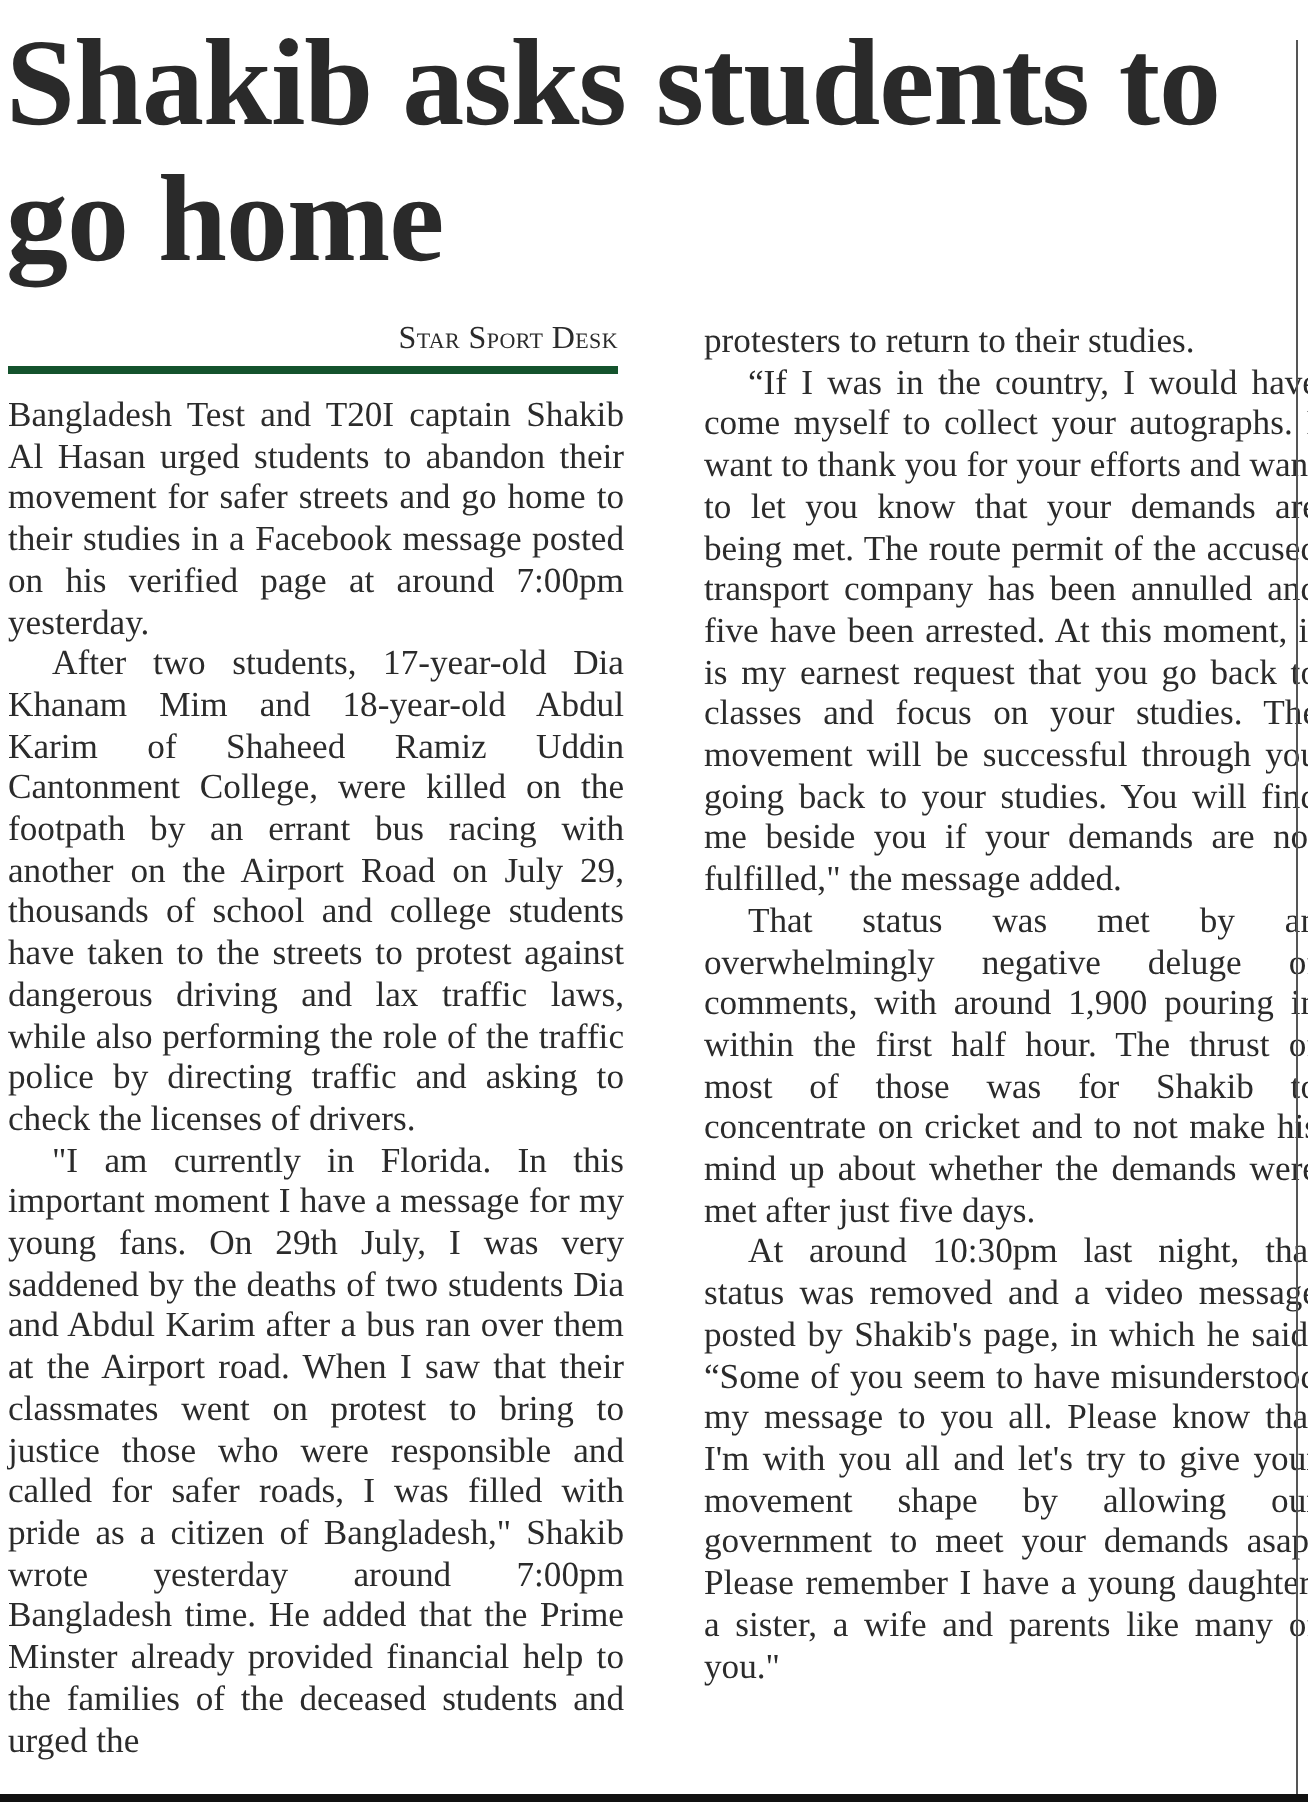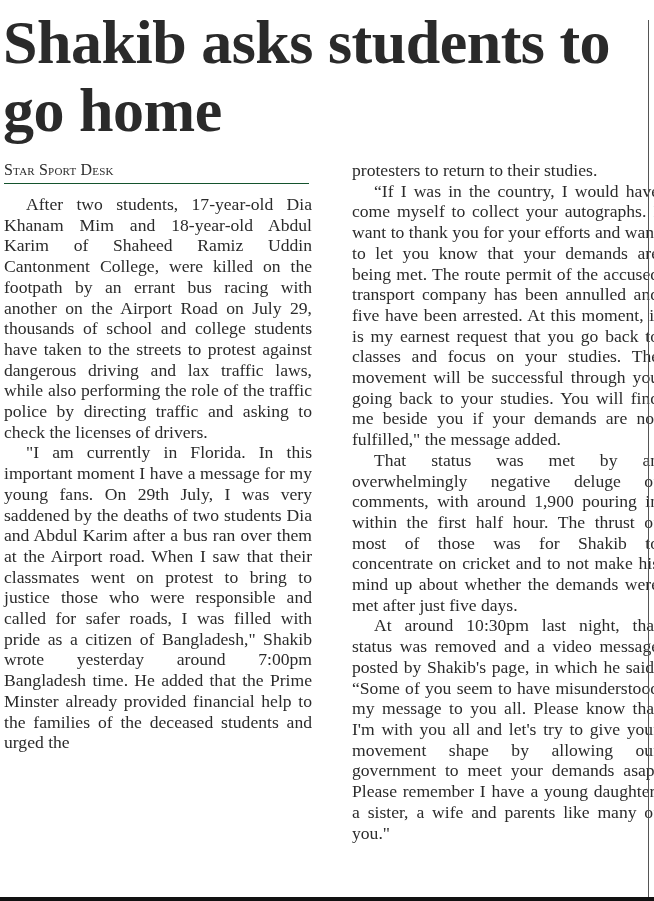--- a/index.html
+++ b/index.html
@@ -25,34 +25,35 @@
     .col {
       position: absolute; width: 308px;
       font-family: "Liberation Serif", "DejaVu Serif", serif;
       font-size: 17.6px; line-height: 20.7px; text-align: justify;
       hyphens: manual;
     }
     .col-left { left: 4px; top: 160px; }
     .col-right { left: 352px; top: 160px; width: 307px; }
     .byline {
       font-variant: small-caps; font-size: 16px; letter-spacing: 0.2px;
-      padding-bottom: 3px; border-bottom: 1px solid #14532d; width: 305px;
-      margin-bottom: 10px; line-height: 20px; text-align: left;
+      padding-bottom: 3px; border-bottom: 4px solid #14532d; width: 305px;
+      margin-bottom: 10px; line-height: 20px; text-align: right;
     }
     .col p { margin: 0; }
     .col p.indent { text-indent: 22px; }
     .col p.first { text-indent: 0; }
   </style>
 </head>
 <body>
 
 <h1 class="headline">Shakib asks students to go home</h1>
 
 <div class="col col-left">
   <div class="byline">Star Sport Desk</div>
+  <p class="first">Bangladesh Test and T20I captain Shakib Al Hasan urged students to abandon their movement for safer streets and go home to their studies in a Facebook message posted on his verified page at around 7:00pm yesterday.</p>
   <p class="indent">After two students, 17-year-old Dia Khanam Mim and 18-year-old Abdul Karim of Shaheed Ramiz Uddin Cantonment College, were killed on the footpath by an errant bus racing with another on the Airport Road on July 29, thousands of school and college students have taken to the streets to protest against dangerous driving and lax traffic laws, while also performing the role of the traffic police by directing traffic and asking to check the licenses of drivers.</p>
   <p class="indent">"I am currently in Florida. In this important moment I have a message for my young fans. On 29th July, I was very saddened by the deaths of two students Dia and Abdul Karim after a bus ran over them at the Airport road. When I saw that their classmates went on protest to bring to justice those who were responsible and called for safer roads, I was filled with pride as a citizen of Bangladesh," Shakib wrote yesterday around 7:00pm Bangladesh time. He added that the Prime Minster already provided financial help to the families of the deceased students and urged the</p>
 </div>
 
 <div class="col col-right">
   <p class="first">protesters to return to their studies.</p>
   <p class="indent">“If I was in the country, I would have come myself to collect your autographs. I want to thank you for your efforts and want to let you know that your demands are being met. The route permit of the accused transport company has been annulled and five have been arrested. At this moment, it is my earnest request that you go back to classes and focus on your studies. The movement will be successful through you going back to your studies. You will find me beside you if your demands are not fulfilled," the message added.</p>
   <p class="indent">That status was met by an overwhelmingly negative deluge of comments, with around 1,900 pouring in within the first half hour. The thrust of most of those was for Shakib to concentrate on cricket and to not make his mind up about whether the demands were met after just five days.</p>
   <p class="indent">At around 10:30pm last night, that status was removed and a video message posted by Shakib's page, in which he said: “Some of you seem to have misunderstood my message to you all. Please know that I'm with you all and let's try to give your movement shape by allowing our government to meet your demands asap. Please remember I have a young daughter, a sister, a wife and parents like many of you."</p>
 </div>

